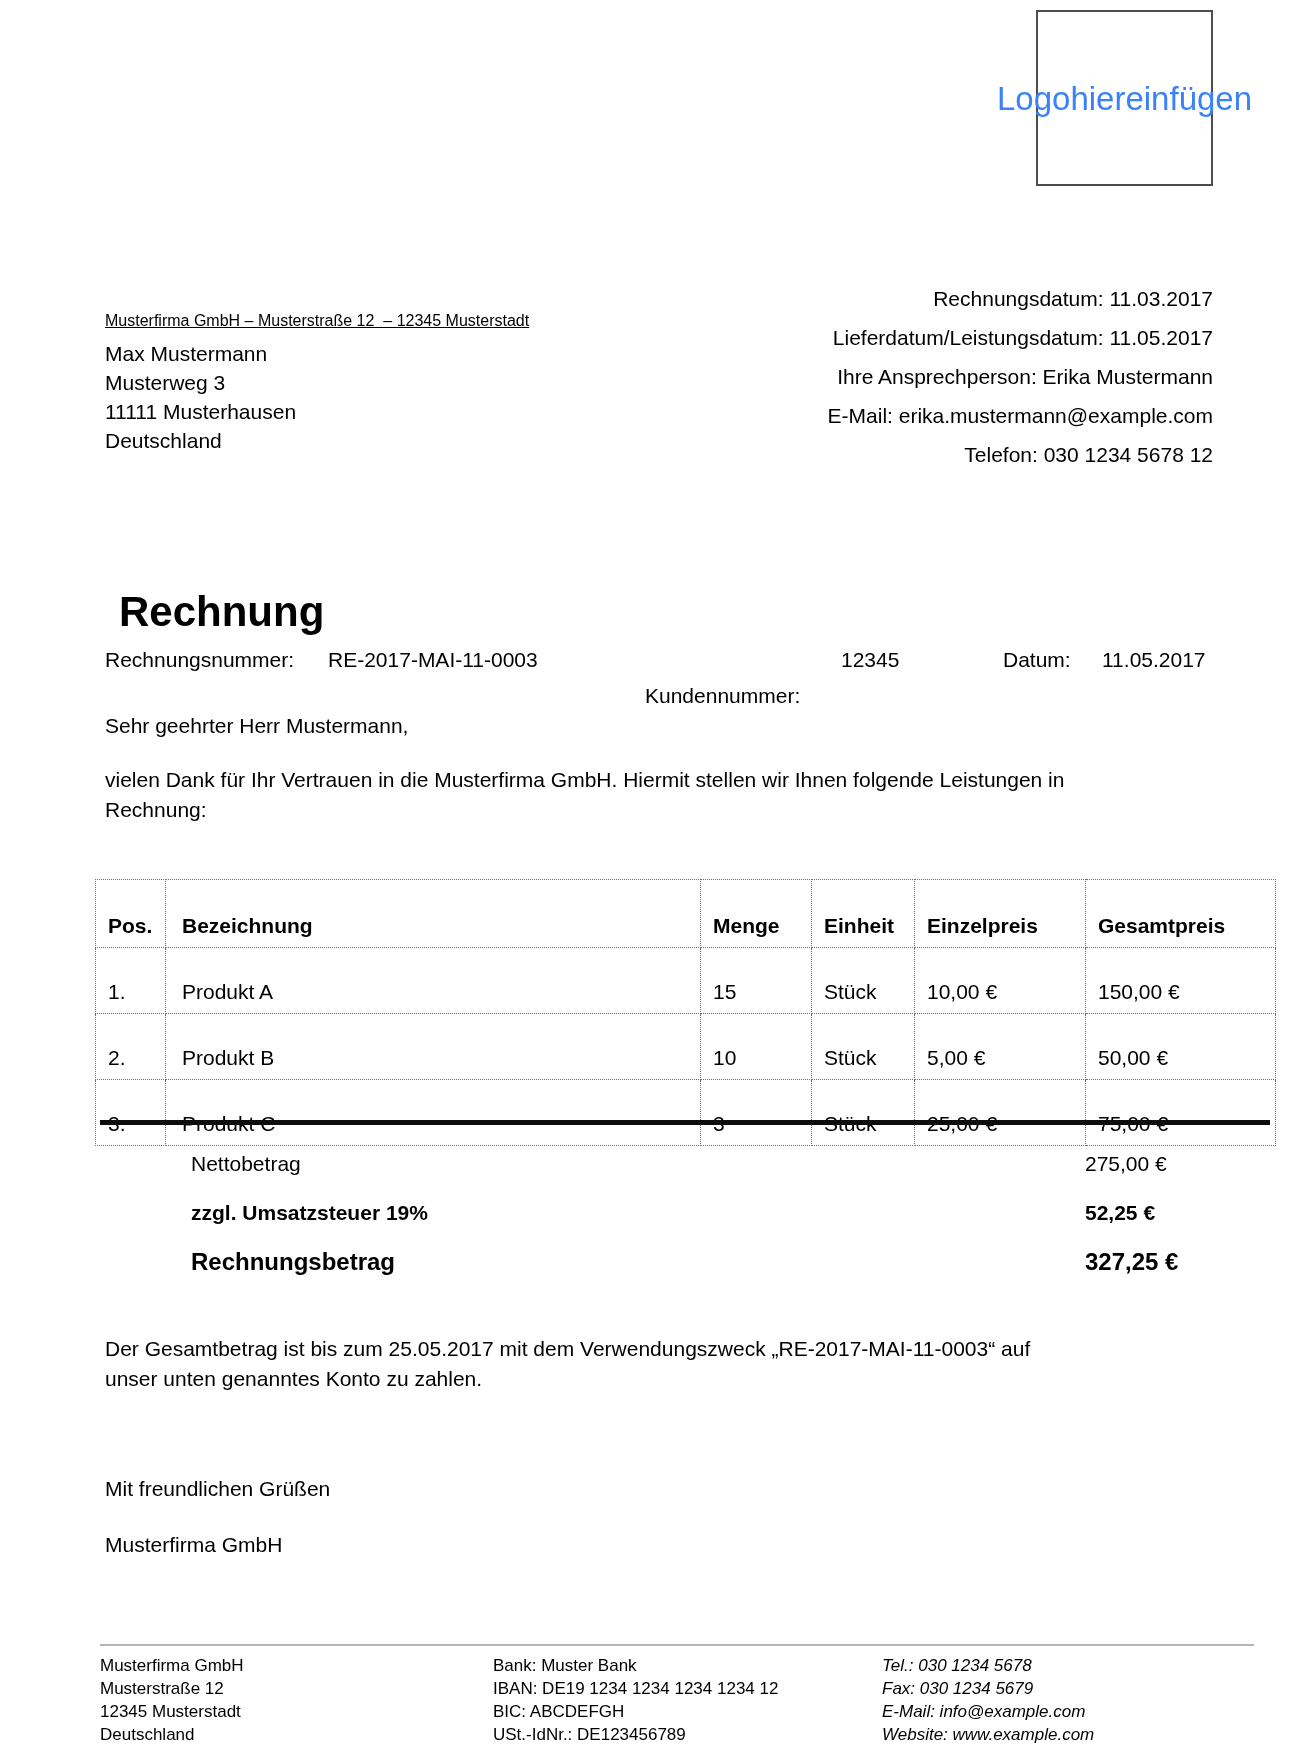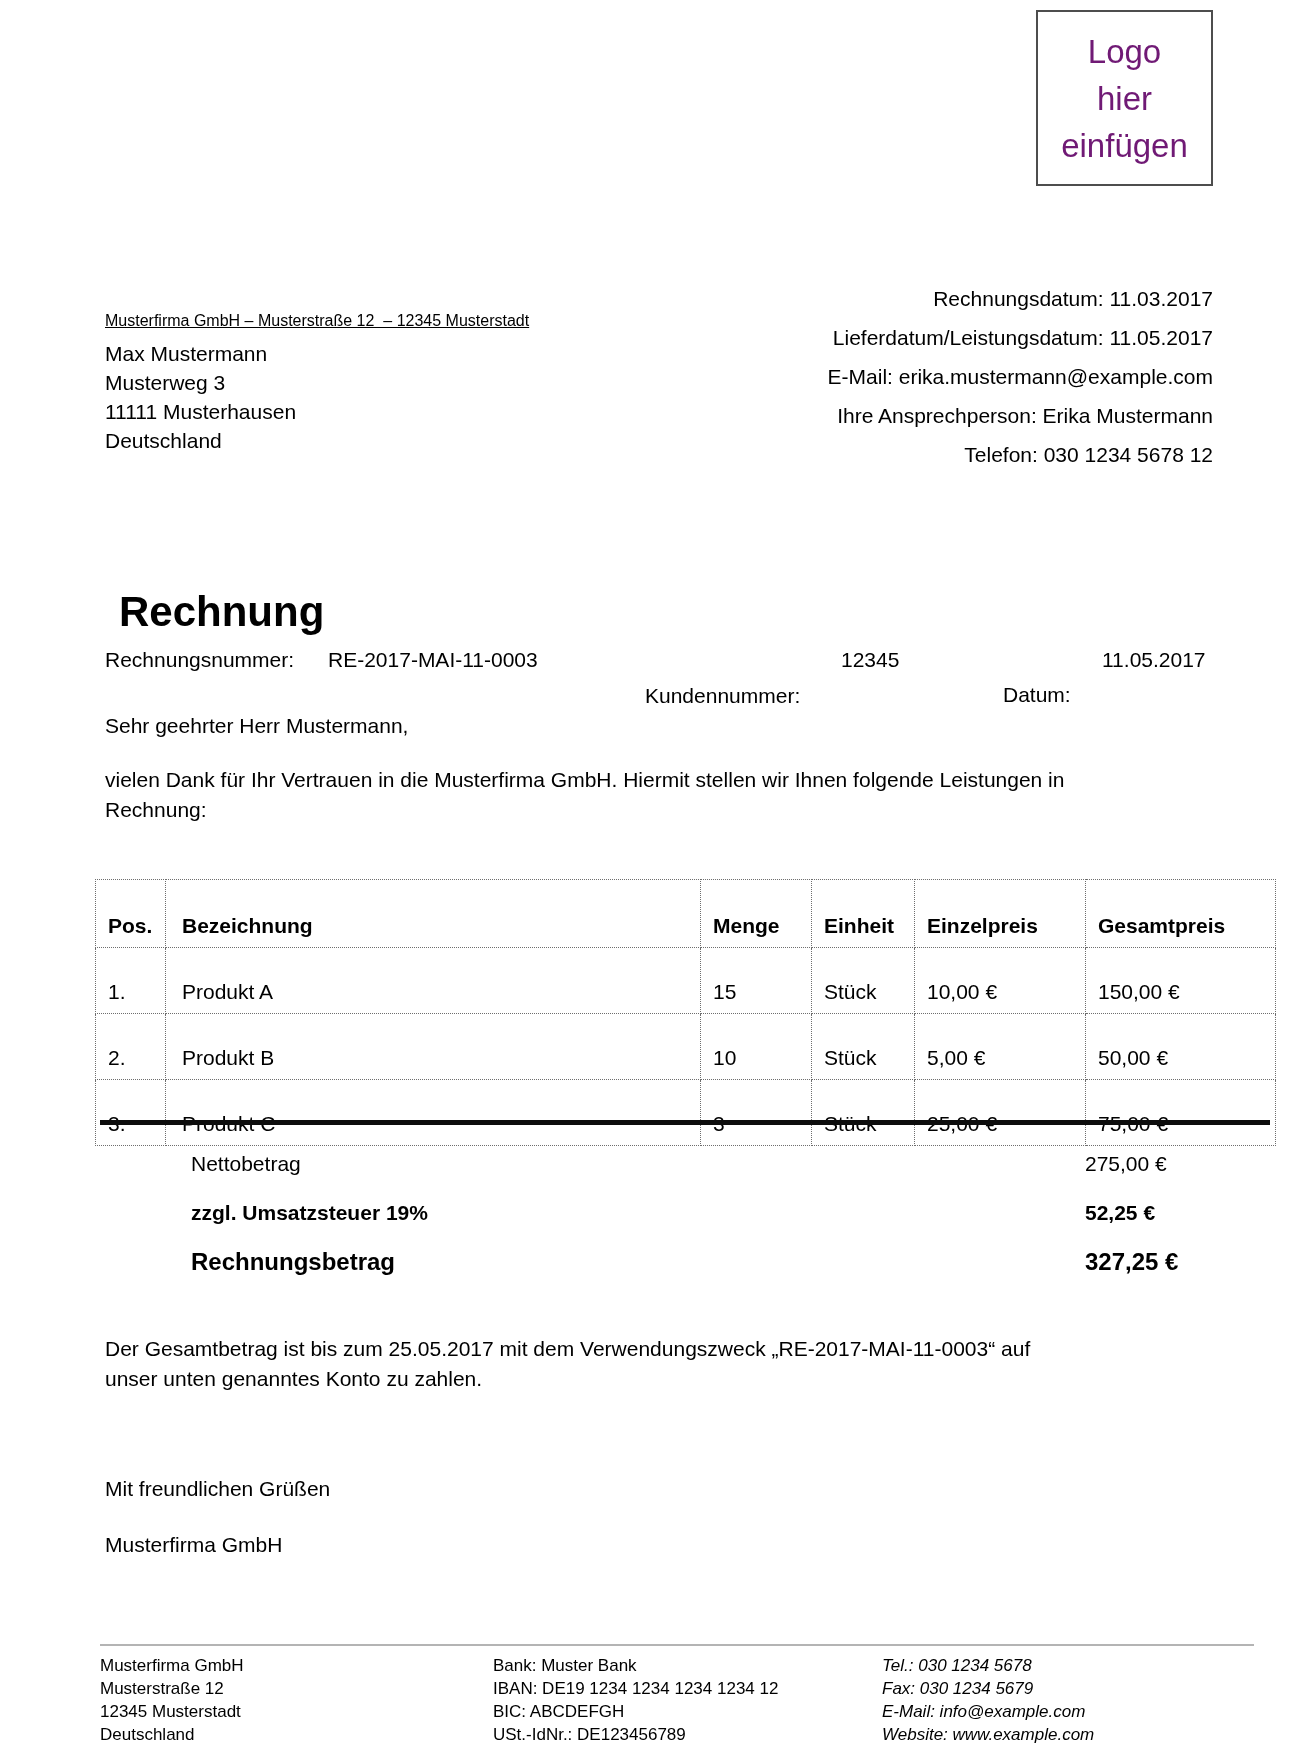--- a/index.html
+++ b/index.html
@@ -12,23 +12,23 @@
     font-family: "Liberation Sans", "DejaVu Sans", sans-serif;
     overflow: hidden;
   }
 
   
   .logo-box {
     position: absolute;
     left: 1036px; top: 10px;
     width: 173px; height: 172px;
     border: 2px solid #4d4d4d;
-    display: flex; flex-direction: column;
+    display: flex; flex-direction: row;
     align-items: center; justify-content: center;
-    font-size: 33px; line-height: 47px; color: #701a75;
+    font-size: 33px; line-height: 47px; color: #3b82f6;
     text-align: center;
   }
 
   
   .sender-line {
     position: absolute; left: 105px; top: 276px;
     font-size: 16px; text-decoration: underline;
     white-space: pre;
     margin-top: 36px;
   }
@@ -48,21 +48,21 @@
     font-size: 42px; font-weight: bold; letter-spacing: 0;
   }
 
   
   .meta-row { position: absolute; left: 105px; top: 648px; width: 1150px; height: 26px; font-size: 21px; }
   .meta-row span { position: absolute; top: 0; white-space: nowrap; }
   .m-inv-label { left: 0; }
   .m-inv-value { left: 223px; }
   .m-cust-label { left: 540px; margin-top: 36px; }
   .m-cust-value { left: 736px; }
-  .m-date-label { left: 898px; margin-top: 35px; }
+  .m-date-label { left: 898px; }
   .m-date-value { left: 997px; }
 
   .greeting { position: absolute; left: 105px; top: 714px; font-size: 21px; }
   .intro { position: absolute; left: 105px; top: 765px; font-size: 21px; line-height: 30px; }
 
   
   .items-wrap { position: absolute; left: 95px; top: 879px; }
   table.items { border-collapse: collapse; table-layout: fixed; width: 1180px; }
   table.items th, table.items td {
     border: 1px dotted #6e6e6e;
@@ -112,22 +112,22 @@
   <div class="recipient">
     <div>Max Mustermann</div>
     <div>Musterweg 3</div>
     <div>11111 Musterhausen</div>
     <div>Deutschland</div>
   </div>
 
   <div class="info-block">
     <div>Rechnungsdatum: 11.03.2017</div>
     <div>Lieferdatum/Leistungsdatum: 11.05.2017</div>
+    <div>Ihre Ansprechperson: Erika Mustermann</div>
     <div>E-Mail: erika.mustermann@example.com</div>
-    <div>Ihre Ansprechperson: Erika Mustermann</div>
     <div>Telefon: 030 1234 5678 12</div>
   </div>
 
   <h1 class="title">Rechnung</h1>
 
   <div class="meta-row">
     <span class="m-inv-label">Rechnungsnummer:</span>
     <span class="m-inv-value">RE-2017-MAI-11-0003</span>
     <span class="m-cust-label">Kundennummer:</span>
     <span class="m-cust-value">12345</span>

